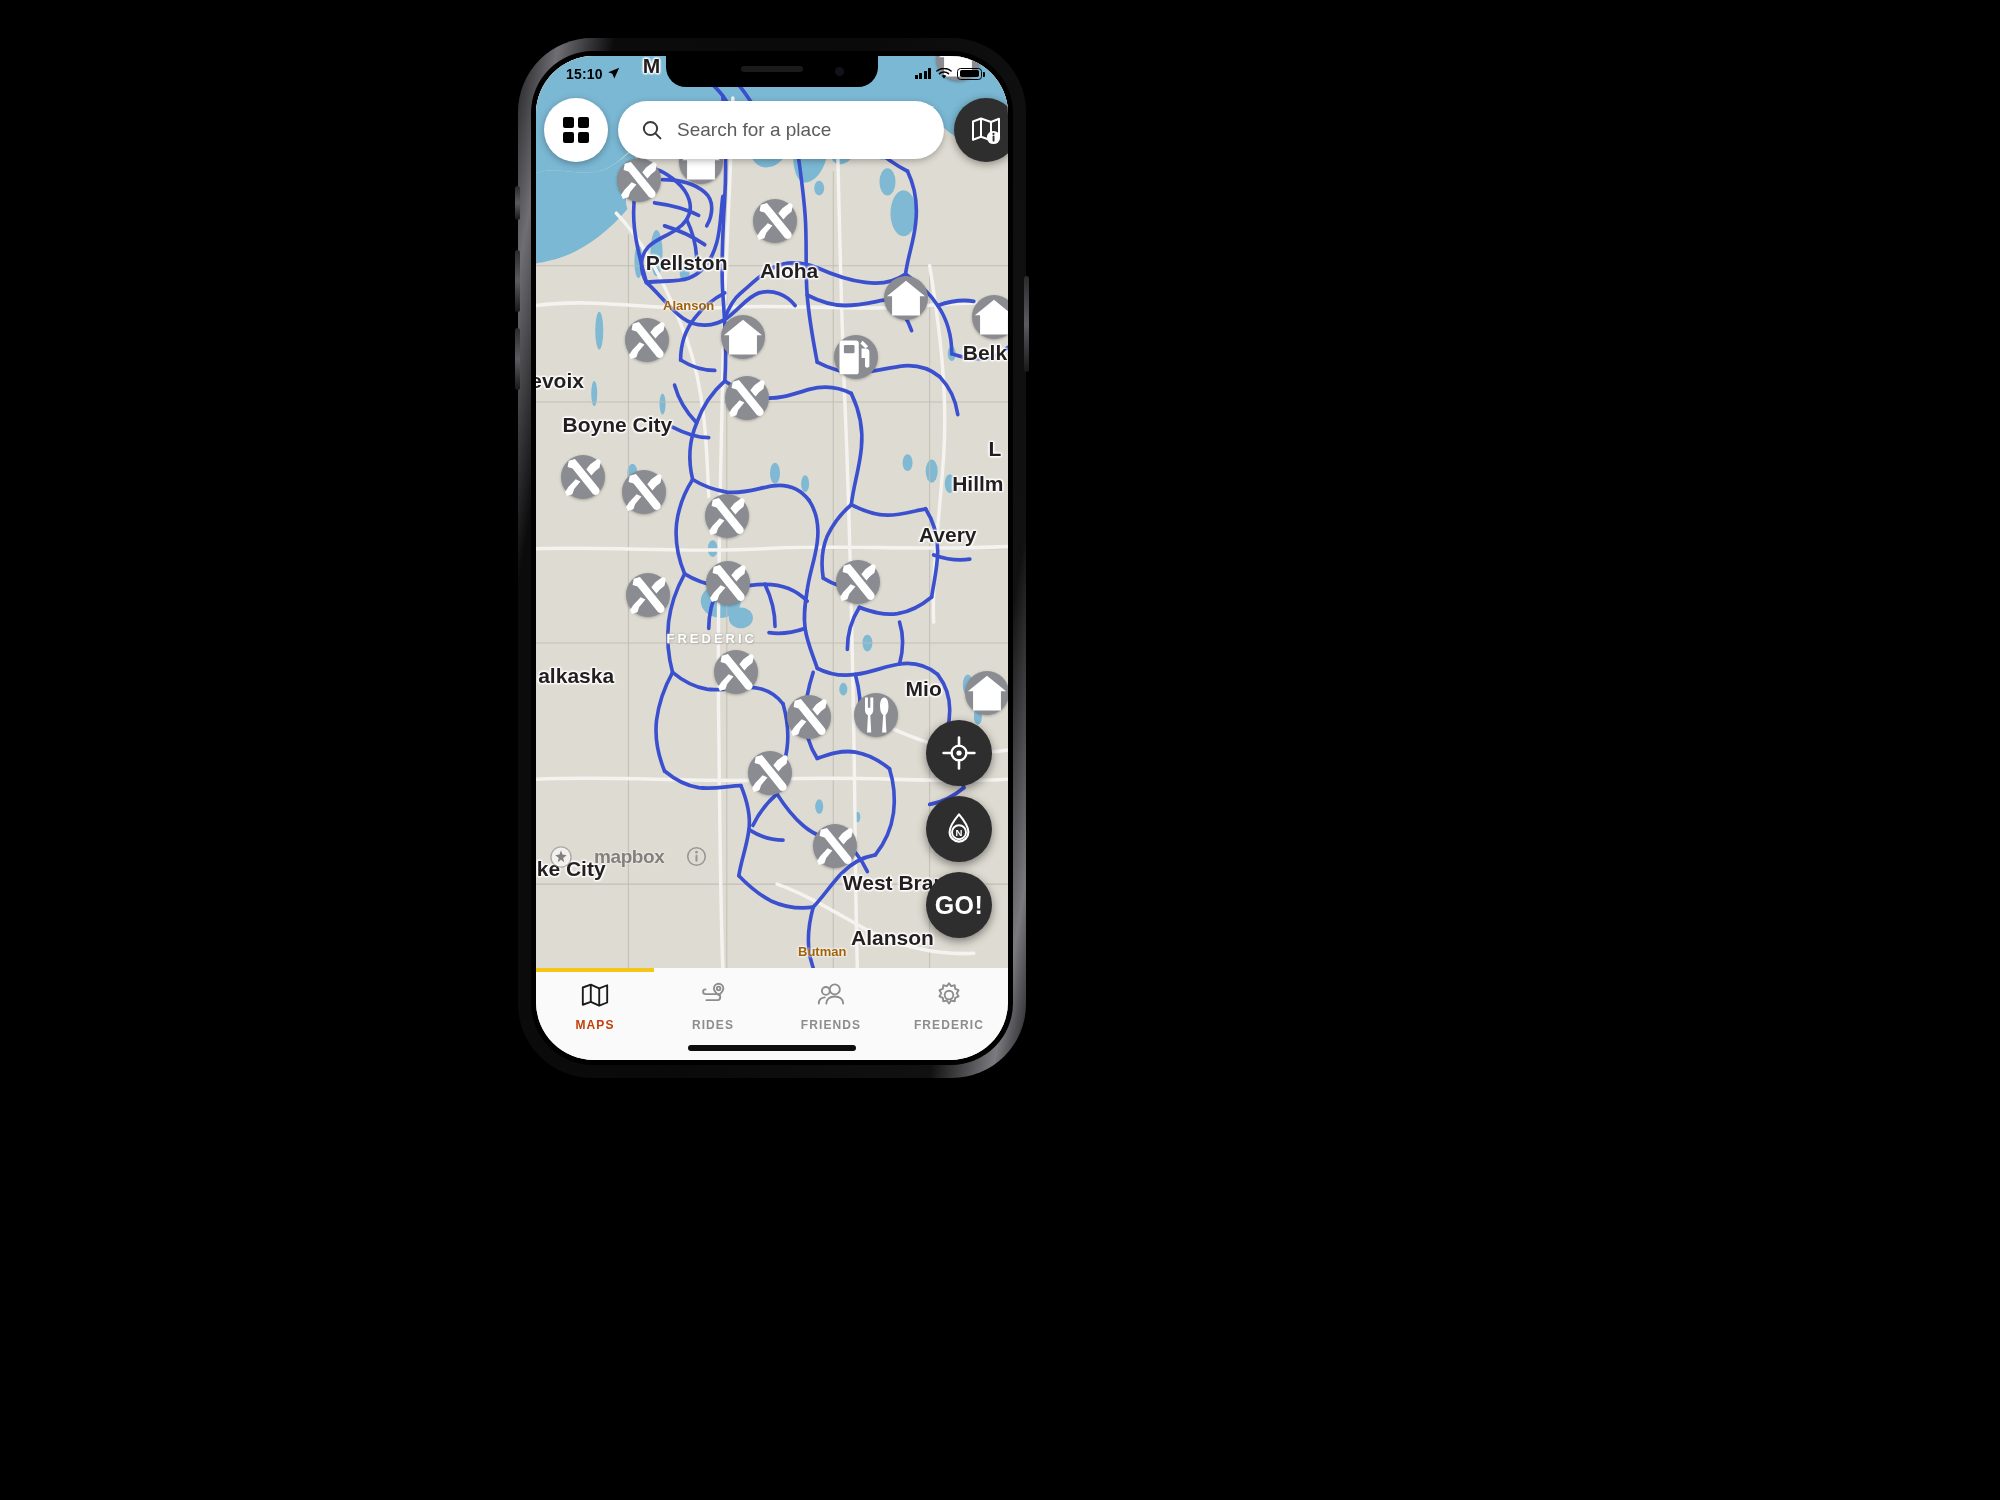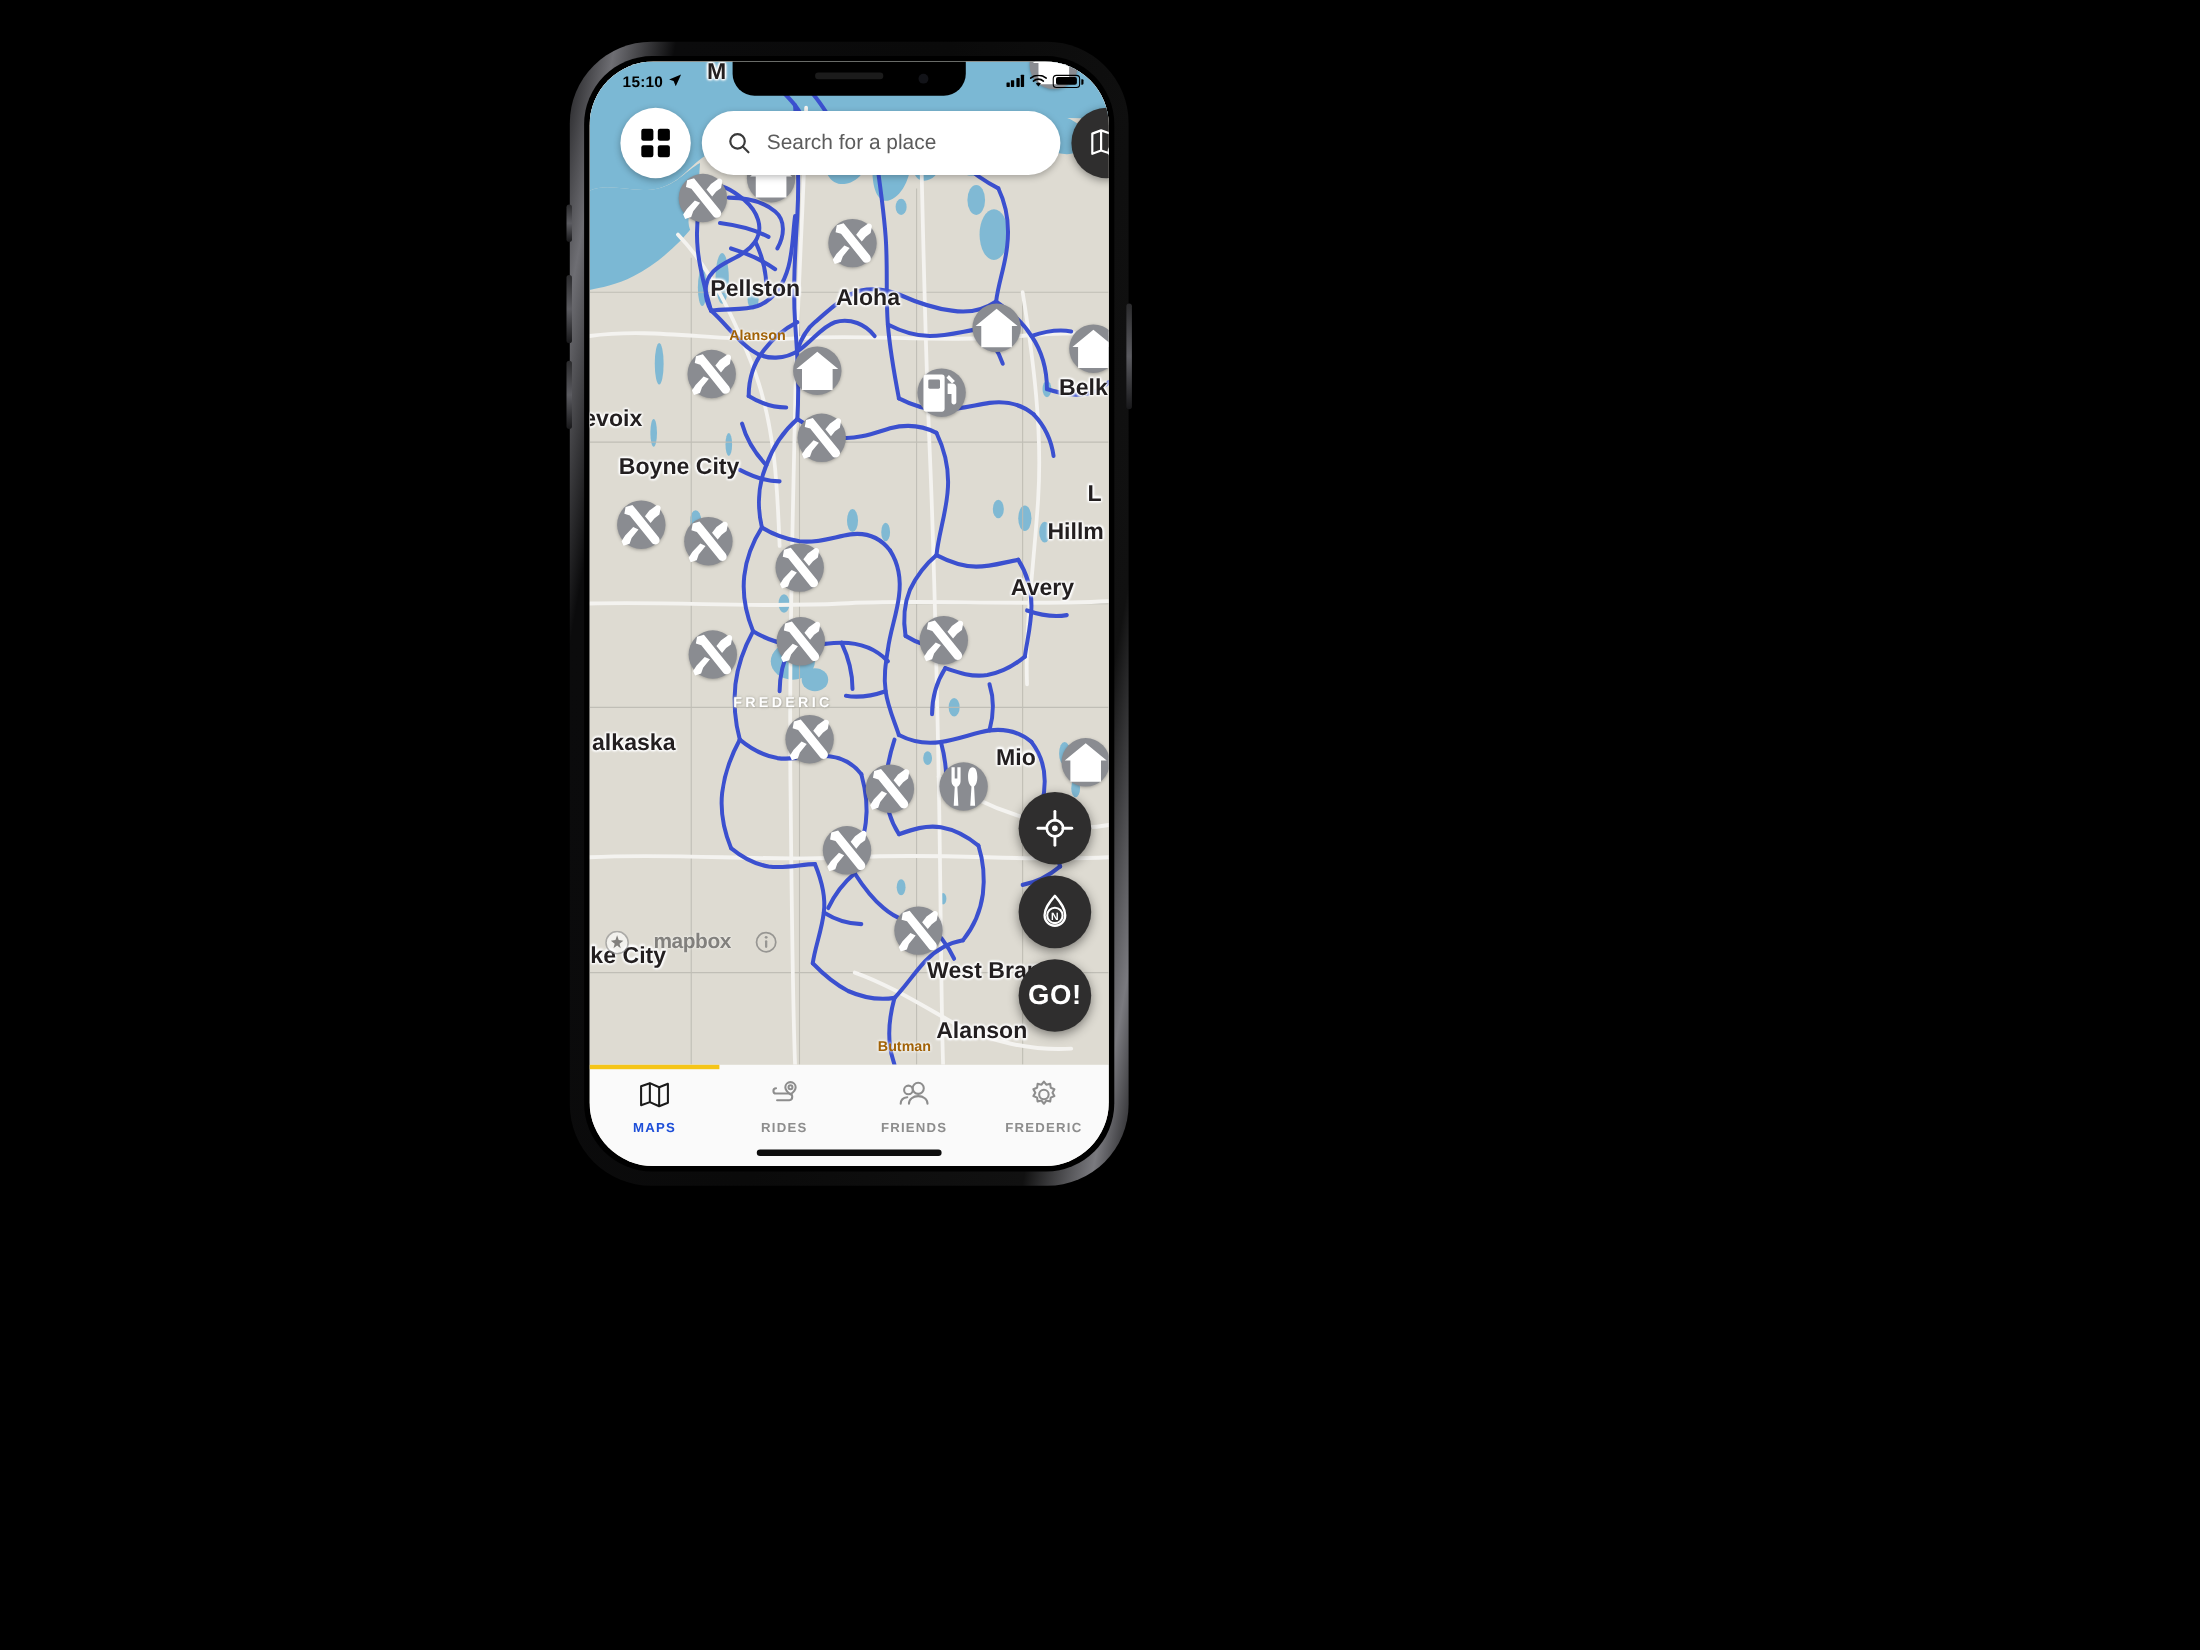--- a/index.html
+++ b/index.html
@@ -90,21 +90,21 @@
   .poi {
     position: absolute; transform: translate(-50%,-50%);
     width: 44px; height: 44px; border-radius: 50%;
     background: #8a8c91; display: flex; align-items: center; justify-content: center;
     box-shadow: 0 1px 3px rgba(0,0,0,.28);
   }
   .poi svg { position: static; width: 25px; height: 25px; fill: #fff; }
 
   
   #topbar { position: absolute; top: 42px; left: 0; right: 0; height: 64px; z-index: 40;
-            display: flex; align-items: center; gap: 10px; padding: 0 28px; }
+            display: flex; align-items: center; gap: 10px; padding: 0 8px; }
   #grid-btn { width: 64px; height: 64px; flex: 0 0 64px; border-radius: 50%; background: #fff;
               display: flex; align-items: center; justify-content: center;
               box-shadow: 0 2px 7px rgba(0,0,0,.3); }
   .grid-glyph { width: 26px; height: 26px; display: grid; grid-template-columns: 1fr 1fr; grid-template-rows: 1fr 1fr; gap: 4px; }
   .grid-glyph span { background: #000; border-radius: 2px; display:block; }
 
   #search-bar { flex: 1 1 auto; height: 58px; border-radius: 29px; background: #fff;
                 display: flex; align-items: center; gap: 13px; padding: 0 22px;
                 box-shadow: 0 2px 7px rgba(0,0,0,.28); }
   #search-input { border: 0; outline: 0; flex: 1; font-size: 19px; color: #5c5c5c;
@@ -131,21 +131,21 @@
   #attrib .mb-text { font-size: 19px; font-weight: 700; color: #4a4a4a; letter-spacing: -.4px;
                      text-shadow: 0 0 2px #fff, 0 0 2px #fff; }
 
   
   #tabbar { position: absolute; left: 0; right: 0; bottom: 0; height: 92px; background: #fafafa;
             display: flex; z-index: 45; }
   .tab { flex: 1; display: flex; flex-direction: column; align-items: center;
          justify-content: flex-start; padding-top: 12px; gap: 8px; position: relative; }
   .tab .tab-label { font-size: 12px; font-weight: 700; letter-spacing: 1.1px; color: #8d8d8d;
                     font-family: "Liberation Sans", sans-serif; }
-  .tab.active .tab-label { color: #1d4ed8; }
+  .tab.active .tab-label { color: #c2410c; }
   .tab svg { width: 30px; height: 30px; }
   .tab .ic { stroke: #8d8d8d; fill: none; stroke-width: 2; }
   .tab.active .ic { stroke: #1a1a1a; }
   #tab-accent { position: absolute; left: 0; top: 0; height: 4px; width: 25%; background: #f5c518; z-index: 46; }
   #home-indicator { position: absolute; left: 50%; transform: translateX(-50%); bottom: 9px;
                     width: 168px; height: 6px; border-radius: 3px; background: #0d0d0d; z-index: 50; }
 </style>
 </head>
 <body>
 

